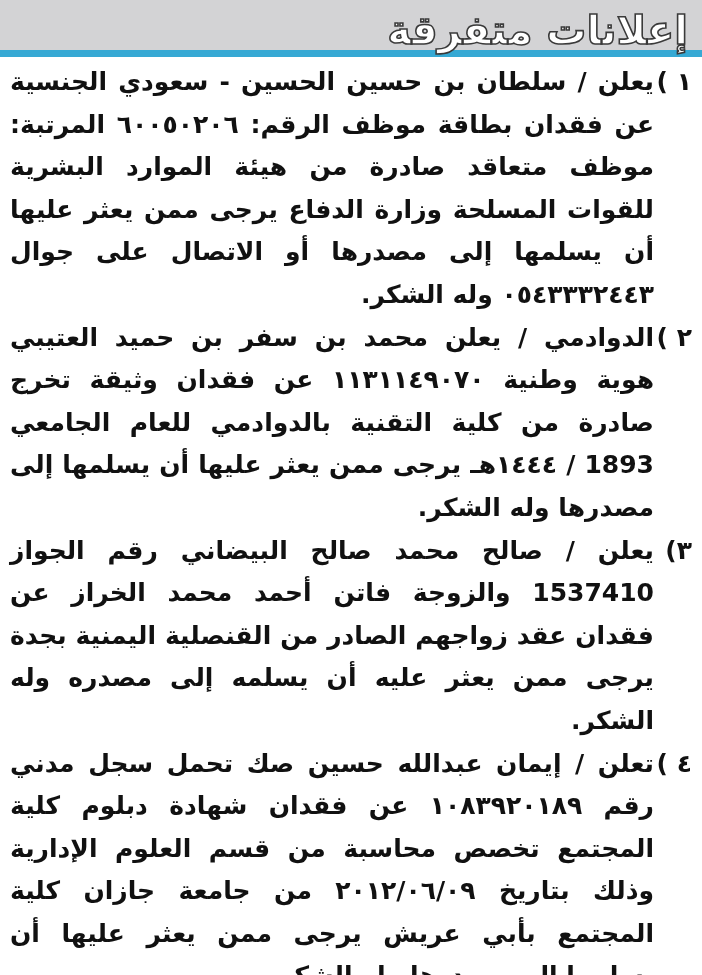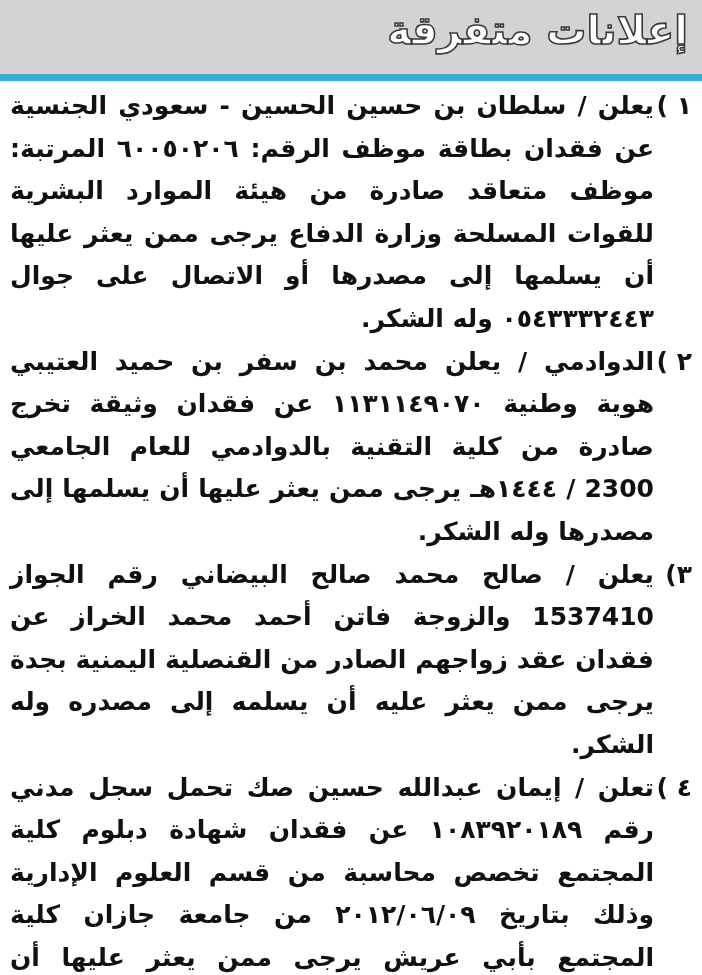--- a/index.html
+++ b/index.html
@@ -4,21 +4,21 @@
 <style>
   html, body { margin: 0; padding: 0; }
   body {
     width: 702px; height: 975px; overflow: hidden;
     background: #ffffff;
     font-family: "DejaVu Sans", sans-serif;
     color: #111111;
   }
   .header {
     position: relative;
-    height: 74px;
+    height: 50px;
     background: #d3d3d5;
     direction: rtl;
   }
   .header-title {
     position: absolute;
     right: 14px; top: 4px;
     font-family: "DejaVu Sans", sans-serif;
     font-weight: bold;
     font-size: 40px;
     line-height: 52px;
@@ -60,21 +60,21 @@
 </div>
 <div class="accent-bar"></div>
 
 <div class="content">
   <p class="ad ad-first">
     <span class="ad-number">١ )</span>
     <span>يعلن / سلطان بن حسين الحسين - سعودي الجنسية عن فقدان بطاقة موظف الرقم: ٦٠٠٥٠٢٠٦ المرتبة: موظف متعاقد صادرة من هيئة الموارد البشرية للقوات المسلحة وزارة الدفاع يرجى ممن يعثر عليها أن يسلمها إلى مصدرها أو الاتصال على جوال ٠٥٤٣٣٣٢٤٤٣ وله الشكر.</span>
   </p>
   <p class="ad">
     <span class="ad-number">٢ )</span>
-    <span>الدوادمي / يعلن محمد بن سفر بن حميد العتيبي هوية وطنية ١١٣١١٤٩٠٧٠ عن فقدان وثيقة تخرج صادرة من كلية التقنية بالدوادمي للعام الجامعي 2300 / ١٤٤٤هـ يرجى ممن يعثر عليها أن يسلمها إلى مصدرها وله الشكر.</span>
+    <span>الدوادمي / يعلن محمد بن سفر بن حميد العتيبي هوية وطنية ١١٣١١٤٩٠٧٠ عن فقدان وثيقة تخرج صادرة من كلية التقنية بالدوادمي للعام الجامعي 1893 / ١٤٤٤هـ يرجى ممن يعثر عليها أن يسلمها إلى مصدرها وله الشكر.</span>
   </p>
   <p class="ad">
     <span class="ad-number">٣)</span>
     <span>يعلن / صالح محمد صالح البيضاني رقم الجواز 1537410 والزوجة فاتن أحمد محمد الخراز عن فقدان عقد زواجهم الصادر من القنصلية اليمنية بجدة يرجى ممن يعثر عليه أن يسلمه إلى مصدره وله الشكر.</span>
   </p>
   <p class="ad">
     <span class="ad-number">٤ )</span>
     <span>تعلن / إيمان عبدالله حسين صك تحمل سجل مدني رقم ١٠٨٣٩٢٠١٨٩ عن فقدان شهادة دبلوم كلية المجتمع تخصص محاسبة من قسم العلوم الإدارية وذلك بتاريخ ٢٠١٢/٠٦/٠٩ من جامعة جازان كلية المجتمع بأبي عريش يرجى ممن يعثر عليها أن يسلمها إلى مصدرها وله الشكر.</span>
   </p>
 </div>

